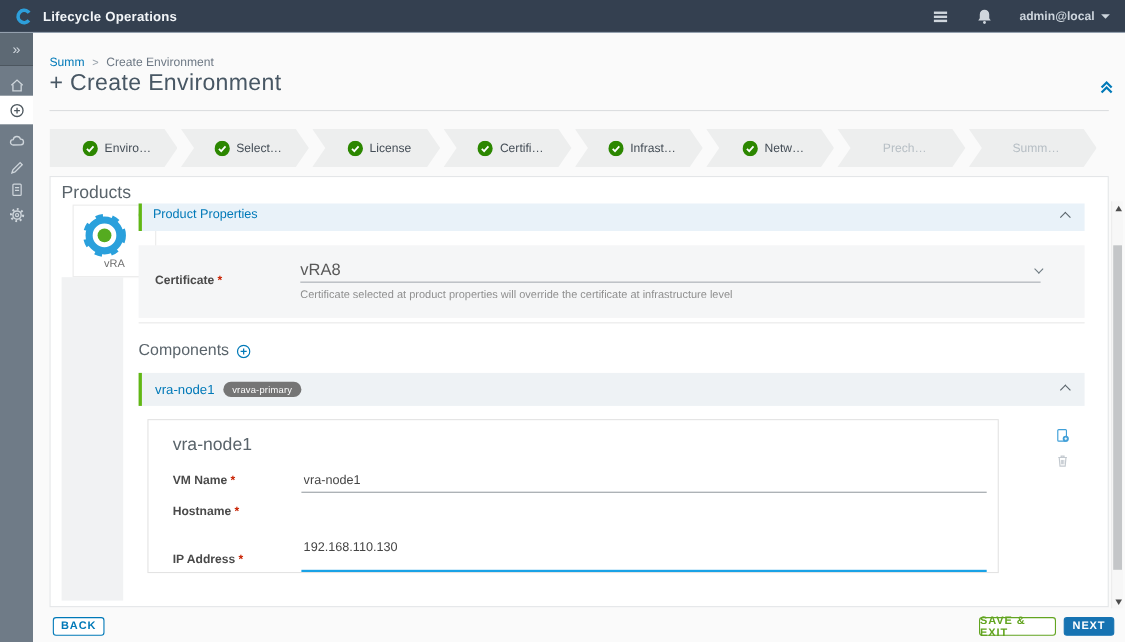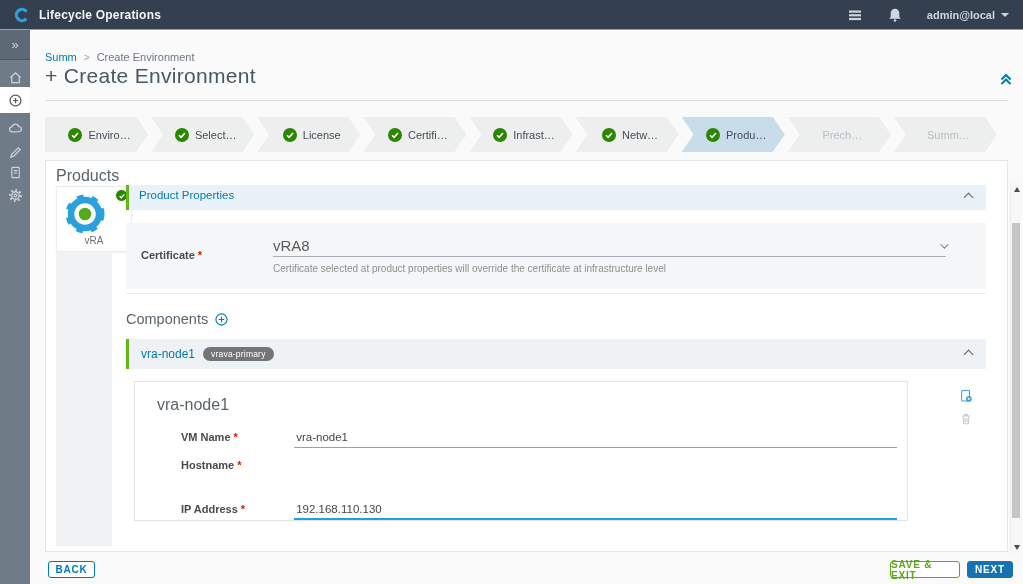--- a/index.html
+++ b/index.html
@@ -44,21 +44,21 @@
     padding:0 8px 0 14px;
   }
   .step.first { clip-path: polygon(0 0, calc(100% - 12px) 0, 100% 50%, calc(100% - 12px) 100%, 0 100%); }
   .step.current { background:#c8dcea; }
   .step.upcoming { color:#b6bec4; }
   .step-label { white-space:nowrap; overflow:hidden; }
   .chk { width:14px; height:14px; flex:0 0 14px; }
   
   .content-card { position:absolute; top:160px; left:45px; width:963px; height:392px; background:#fff; border:1px solid #e4e6e8; }
   .products-title { position:absolute; top:6px; left:10px; font-size:16px; font-weight:400; color:#5a646b; }
-  .product-tile { position:absolute; top:25px; left:10px; width:76px; height:66px; background:#fff; border:1px solid #ececec; box-shadow:0 1px 2px rgba(0,0,0,.06); cursor:pointer; }
+  .product-tile { position:absolute; top:25px; left:20px; width:76px; height:66px; background:#fff; border:1px solid #ececec; box-shadow:0 1px 2px rgba(0,0,0,.06); cursor:pointer; }
   .product-rail { position:absolute; top:91px; left:10px; width:56px; height:294px; background:#f1f2f3; }
   .vra-icon-wrap { position:absolute; top:7px; left:8px; width:40px; height:40px; }
   .tile-check { position:absolute; top:2px; right:3px; width:13px; height:13px; border-radius:50%; background:#2c8700; border:1.5px solid #fff; display:flex; align-items:center; justify-content:center; }
   .tile-label { position:absolute; bottom:5px; width:100%; text-align:center; font-size:10px; color:#6e6e6e; }
   
   .section-row { position:absolute; left:80px; width:860px; background:#e9f2f9; border-left:3px solid #61b715; display:flex; align-items:center; overflow:hidden; cursor:pointer; }
   .pp-row { top:24px; height:25px; }
   .pp-title { color:#0079b8; font-size:11.5px; margin-left:10px; margin-top:-5px; }
   .chev-up { width:7px; height:7px; border-right:1.5px solid #5a646b; border-bottom:1.5px solid #5a646b; transform:rotate(-135deg); margin-left:auto; margin-right:14px; }
   .cert-panel { position:absolute; left:80px; top:62px; width:860px; height:66px; background:#f5f6f7; }
@@ -70,27 +70,27 @@
   .mid-divider { position:absolute; left:80px; top:132px; width:860px; height:1px; background:#e8e8e8; }
   .components-heading { position:absolute; left:80px; top:150px; font-size:14.5px; color:#5a646b; display:flex; align-items:center; gap:7px; }
   .add-icon { width:13px; height:13px; cursor:pointer; }
   .comp-row { top:178px; height:30px; background:#eef2f5; }
   .comp-name { color:#0079b8; font-size:12px; margin-left:12px; }
   .comp-badge { margin-left:8px; background:#757575; color:#fff; font-size:8.5px; padding:2px 8px; border-radius:8px; letter-spacing:.2px; }
   
   .node-card { position:absolute; left:88px; top:220px; width:774px; height:140px; background:#fff; border:1px solid #e3e3e3; }
   .node-title { position:absolute; left:22px; top:14px; font-size:16px; font-weight:300; color:#5a646b; }
   .field-row { position:absolute; left:22px; width:740px; height:22px; display:flex; align-items:flex-end; }
-  .field-row .flabel { width:117px; font-size:11px; font-weight:bold; color:#4a4a4a; padding-bottom:5px;margin-left:24px; }
+  .field-row .flabel { width:117px; font-size:11px; font-weight:bold; color:#4a4a4a; padding-bottom:5px; }
   .line-input {
     width:623px; border:none; outline:none; background:transparent;
     border-bottom:1px solid #9aa0a5; font-size:11.5px; color:#454545;
     padding:0 0 4px 2px; font-family:"Liberation Sans", sans-serif;
   }
-  .line-input.focused { border-bottom:2px solid #19a2e6; padding-bottom:3px; }
+  .line-input.focused { border-bottom:2px solid #19a2e6; padding-bottom:14px; }
   .side-actions { position:absolute; left:913px; top:228px; display:flex; flex-direction:column; gap:9px; }
   .side-actions .aicon { width:14px; height:14px; cursor:pointer; }
   
   .vscroll { position:absolute; left:1010px; top:183px; width:11px; height:370px; background:#f7f7f7; border-left:1px solid #ededed; }
   .vs-arrow { position:absolute; left:0; width:11px; height:12px; display:flex; align-items:center; justify-content:center; cursor:pointer; }
   .vs-up { top:0; } .vs-down { bottom:0; }
   .tri-up { width:0; height:0; border-left:3.5px solid transparent; border-right:3.5px solid transparent; border-bottom:5px solid #4c4c4c; }
   .tri-down { width:0; height:0; border-left:3.5px solid transparent; border-right:3.5px solid transparent; border-top:5px solid #4c4c4c; }
   .vs-thumb { position:absolute; left:1px; top:40px; width:8px; height:295px; background:#c4c6c8; cursor:grab; }
   
@@ -217,27 +217,20 @@
         </svg>
       <span class="step-label">Infrast…</span>
     </div>
     <div class="step completed">
       <svg class="chk" viewBox="0 0 14 14">
           <circle cx="7" cy="7" r="7" fill="#2c8700"></circle>
           <path d="M4 7.3l2.1 2.1L10 5" stroke="#fff" stroke-width="1.6" fill="none"></path>
         </svg>
       <span class="step-label">Netw…</span>
     </div>
-    <div class="step current">
-      <svg class="chk" viewBox="0 0 14 14">
-          <circle cx="7" cy="7" r="7" fill="#2c8700"></circle>
-          <path d="M4 7.3l2.1 2.1L10 5" stroke="#fff" stroke-width="1.6" fill="none"></path>
-        </svg>
-      <span class="step-label">Produ…</span>
-    </div>
     <div class="step upcoming">
       <span class="step-label">Prech…</span>
     </div>
     <div class="step upcoming">
       <span class="step-label">Summ…</span>
     </div>
   </div>
 
   <div class="content-card">
     <div class="products-title">Products</div>

